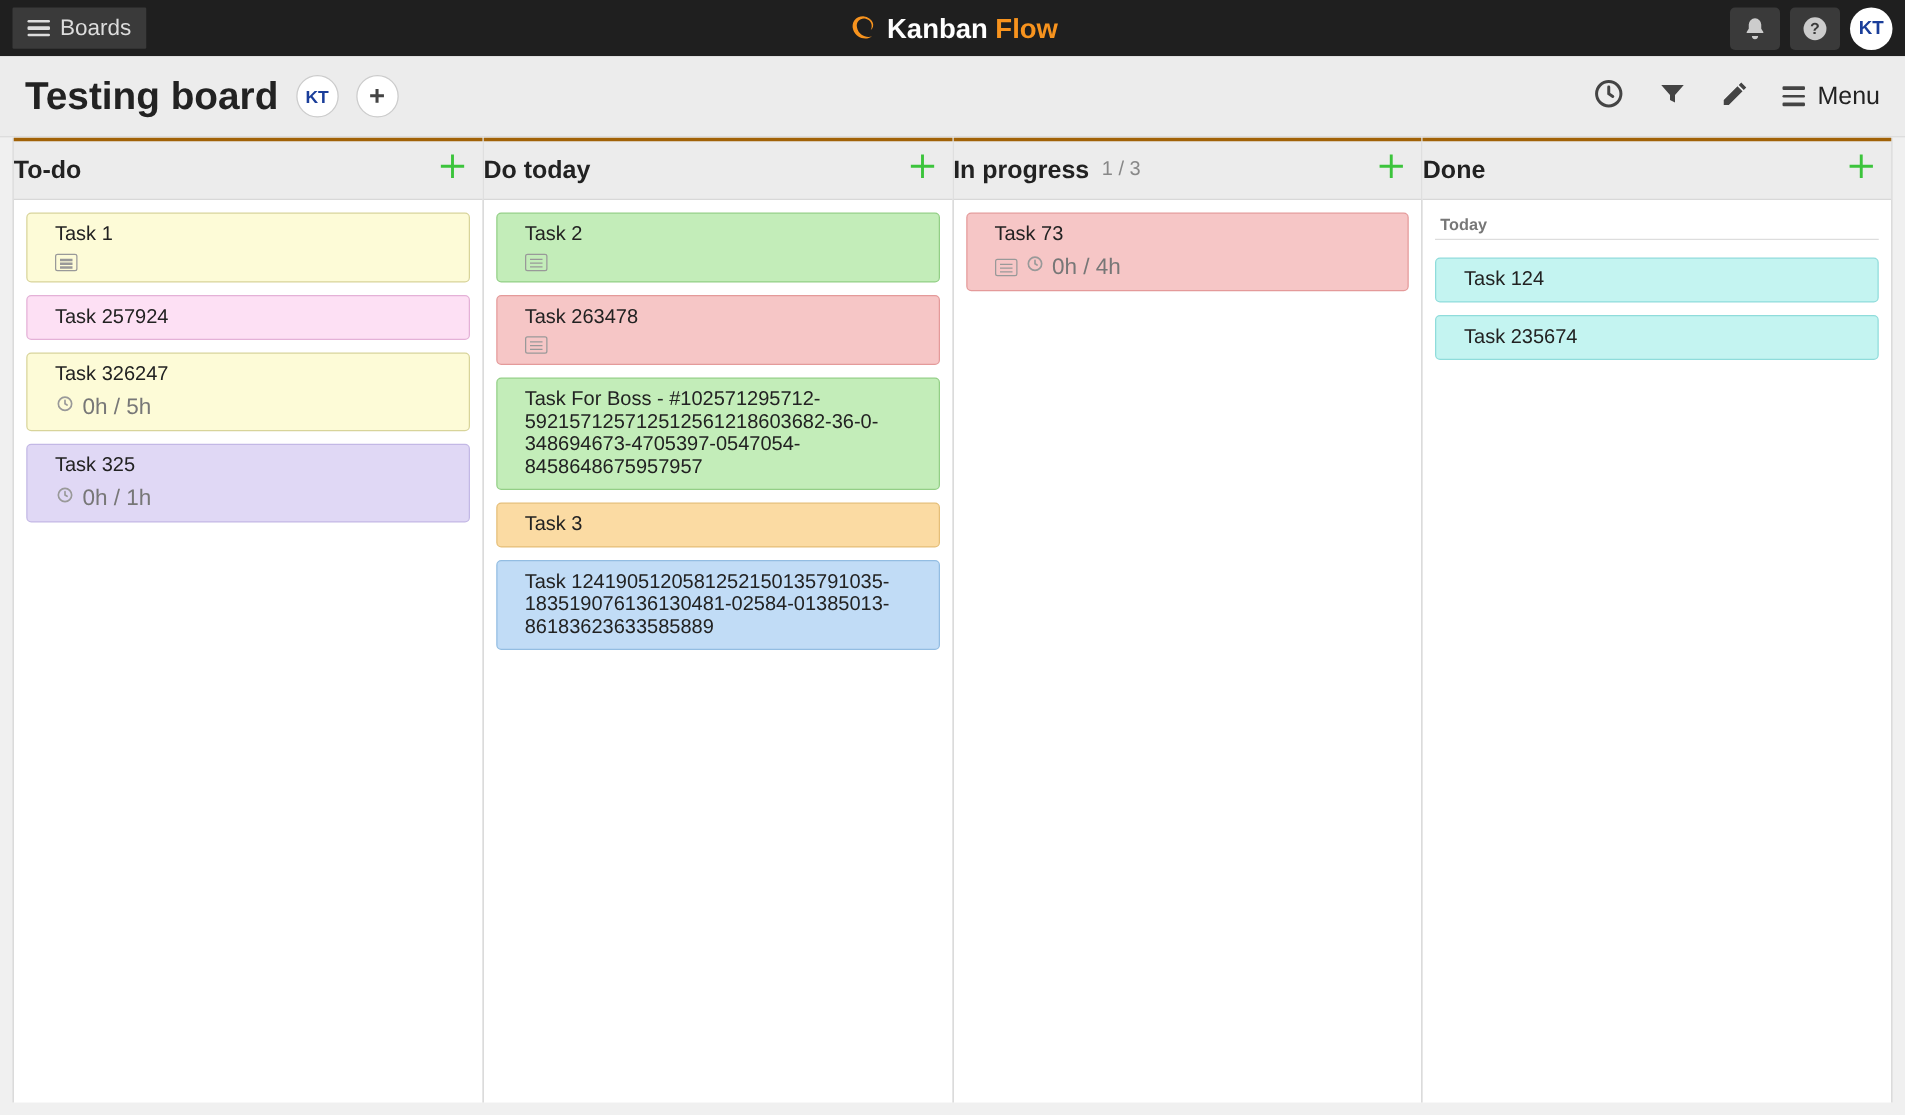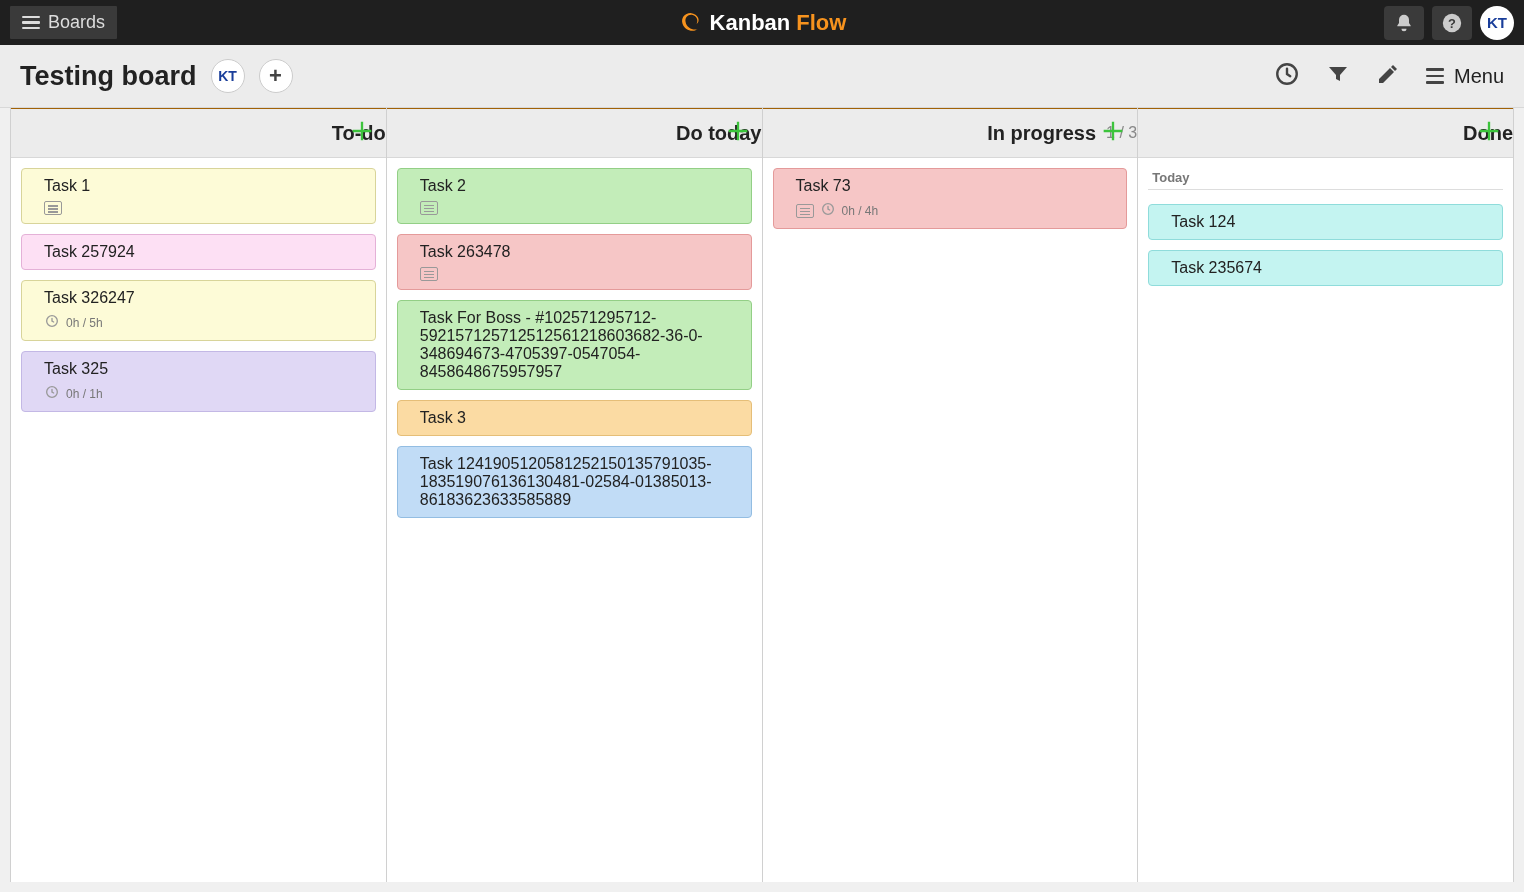--- a/index.html
+++ b/index.html
@@ -61,21 +61,21 @@
 
   
   .board-header {
     background: #ececec;
     border-bottom: 1px solid #d8d8d8;
     display: flex;
     align-items: center;
     padding: 14px 20px;
     gap: 14px;
   }
-  .board-title { font-size: 27px; font-weight: bold; color: #222; }
+  .board-title { font-size: 31px; font-weight: bold; color: #222; }
   .member-chip {
     width: 34px; height: 34px; border-radius: 50%;
     background: #fff; border: 1px solid #ccc;
     display: flex; align-items: center; justify-content: center;
     font-weight: bold; color: #1a3e9a; font-size: 14px;
     cursor: pointer;
   }
   .add-member-chip {
     width: 34px; height: 34px; border-radius: 50%;
     background: #fff; border: 1px solid #ccc;
@@ -105,25 +105,25 @@
     border-left: 1px solid #d0d0d0;
     background: #fff;
     display: flex;
     flex-direction: column;
   }
   .column:first-child { border-left: 1px solid #d0d0d0; }
   .column:last-child { border-right: 1px solid #d0d0d0; }
   .column-header {
     background: #ececec;
     border-bottom: 1px solid #d8d8d8;
-    border-top: 1px solid #a16207;
+    border-top: 3px solid #a16207;
     height: 50px;
     display: flex;
     align-items: center;
-    justify-content: flex-end;
+    justify-content: flex-start;
     position: relative;
     font-size: 20px;
     font-weight: bold;
     color: #222;
   }
   .column-header .wip {
     margin-left: 10px;
     font-size: 16px;
     color: #888;
     font-weight: normal;
@@ -159,21 +159,21 @@
     color: #222;
     cursor: pointer;
     word-wrap: break-word;
   }
   .card-icons {
     display: flex;
     align-items: center;
     gap: 6px;
     margin-top: 6px;
     color: #777;
-    font-size: 12px;
+    font-size: 18px;
   }
   .mini-icon {
     width: 18px; height: 14px;
     border: 1.5px solid #999;
     border-radius: 2px;
     position: relative;
     display: inline-block;
   }
   .mini-icon.desc::before {
     content: "";

